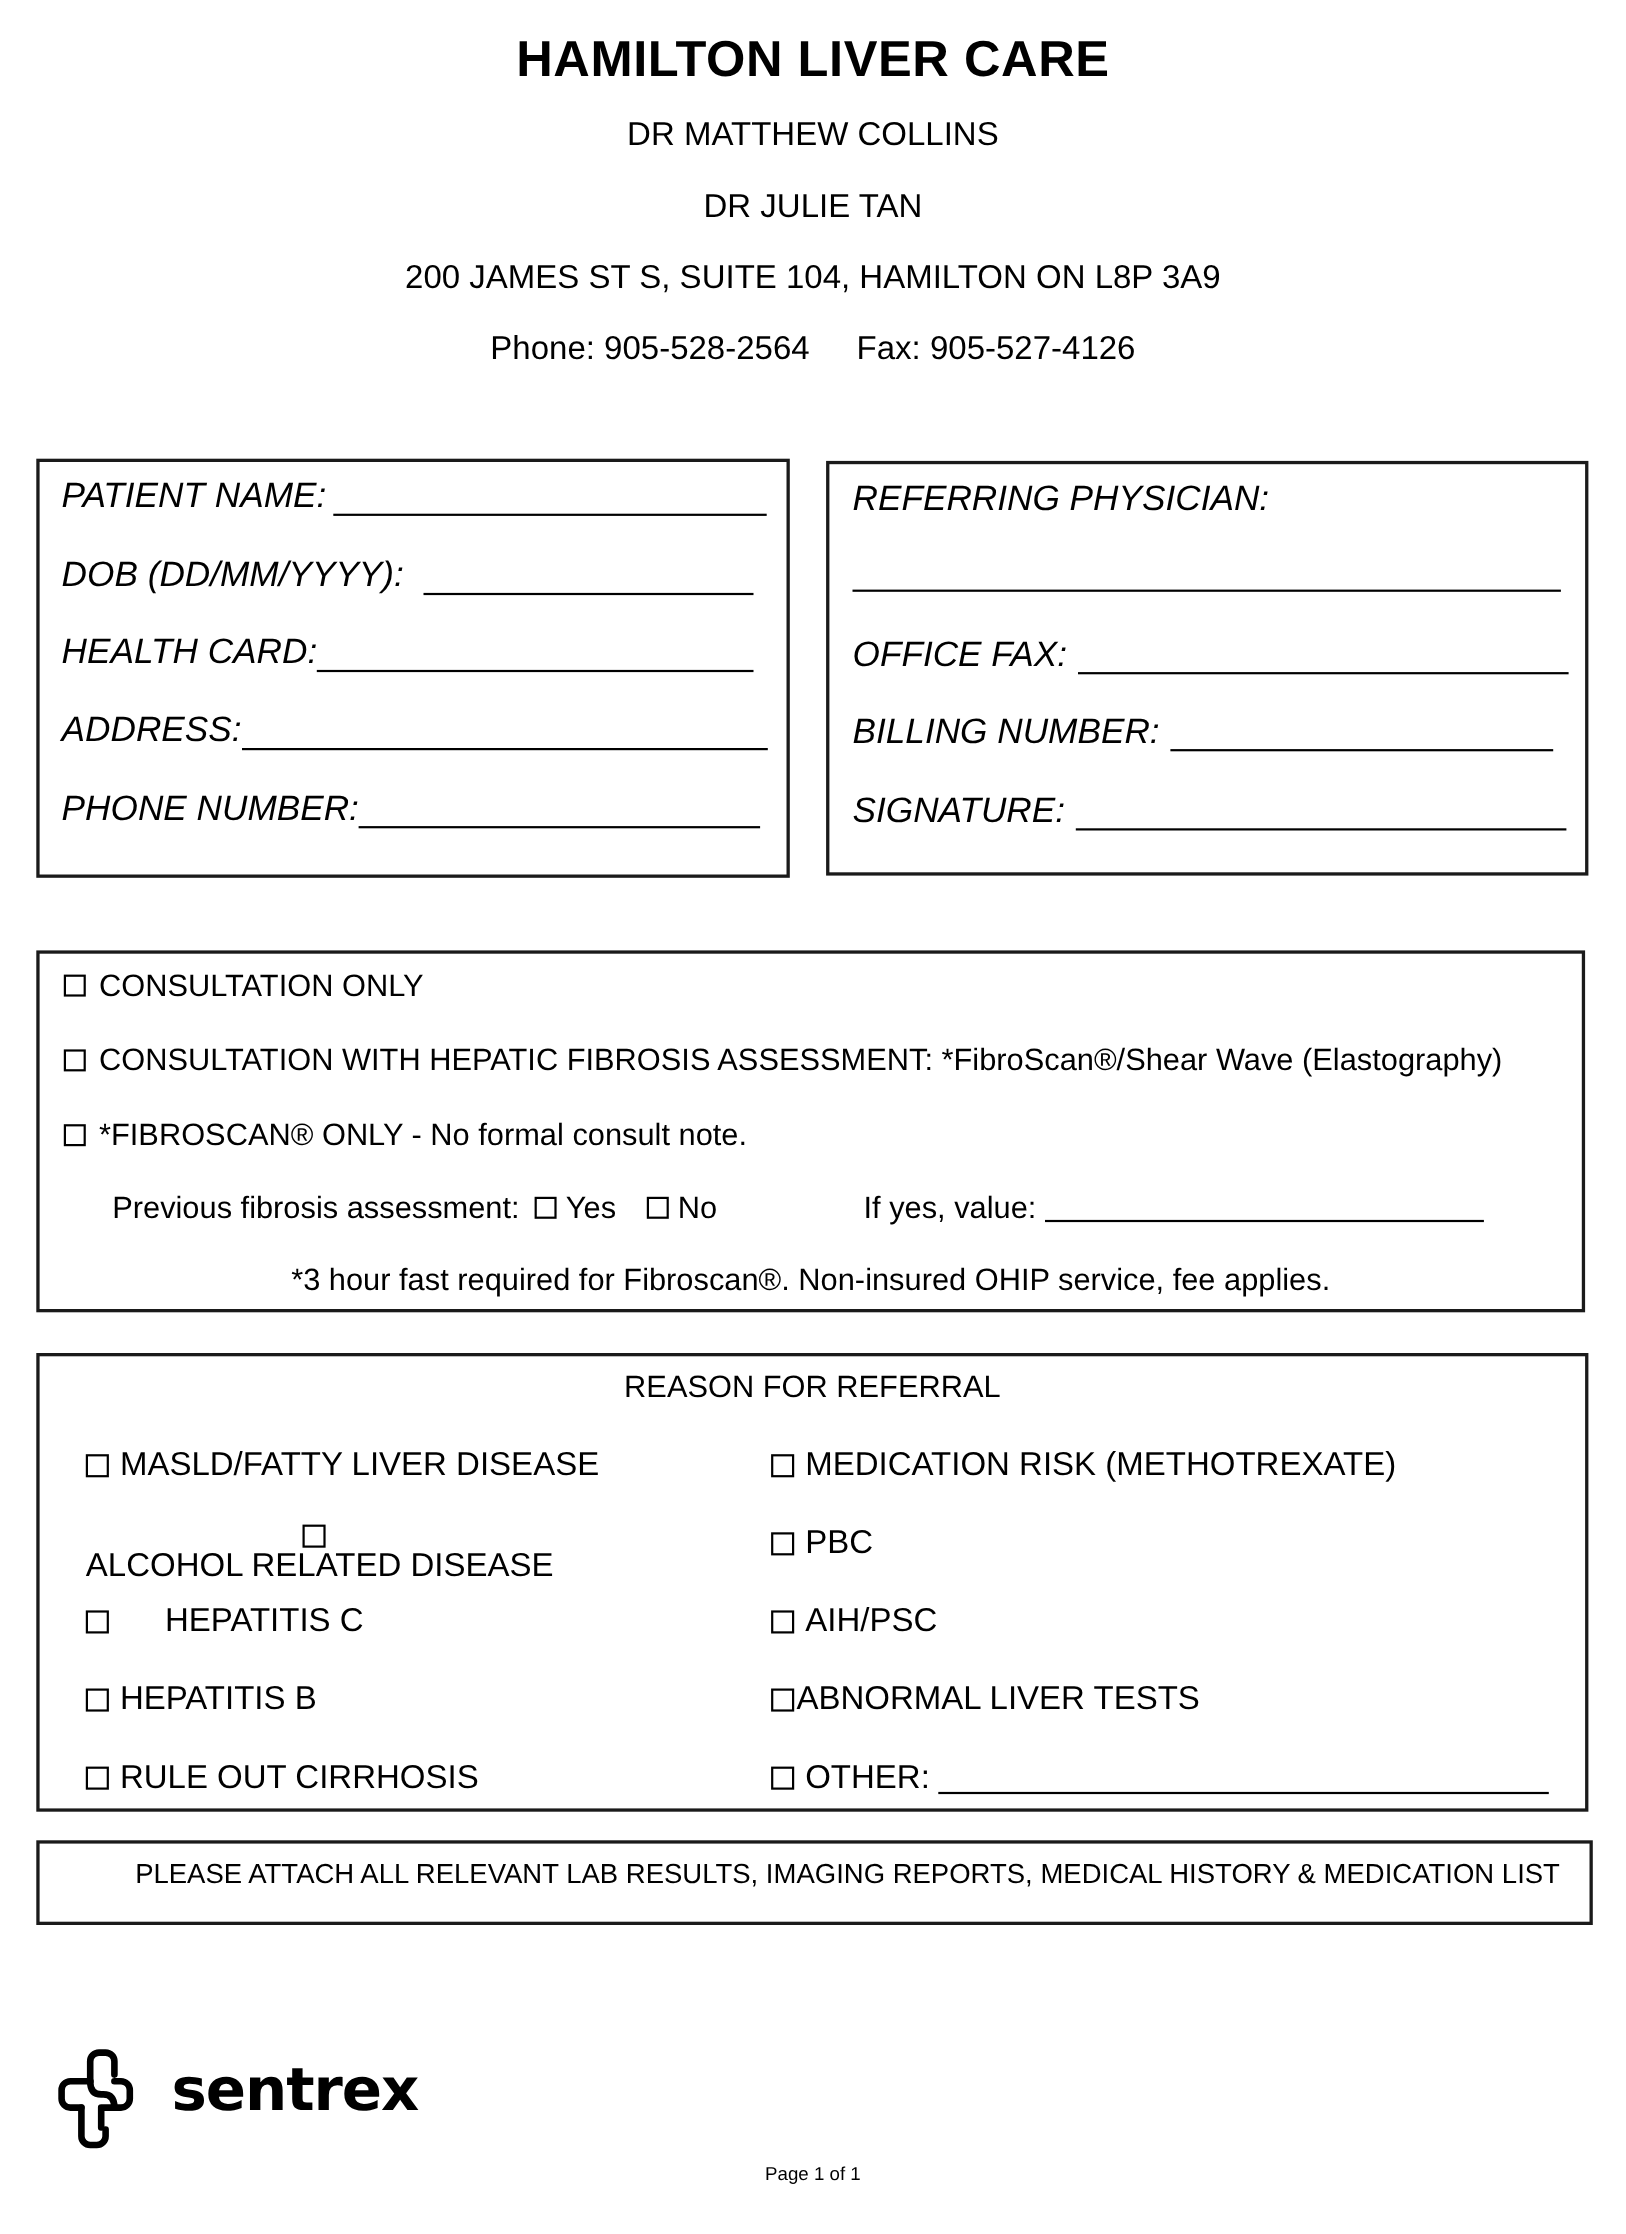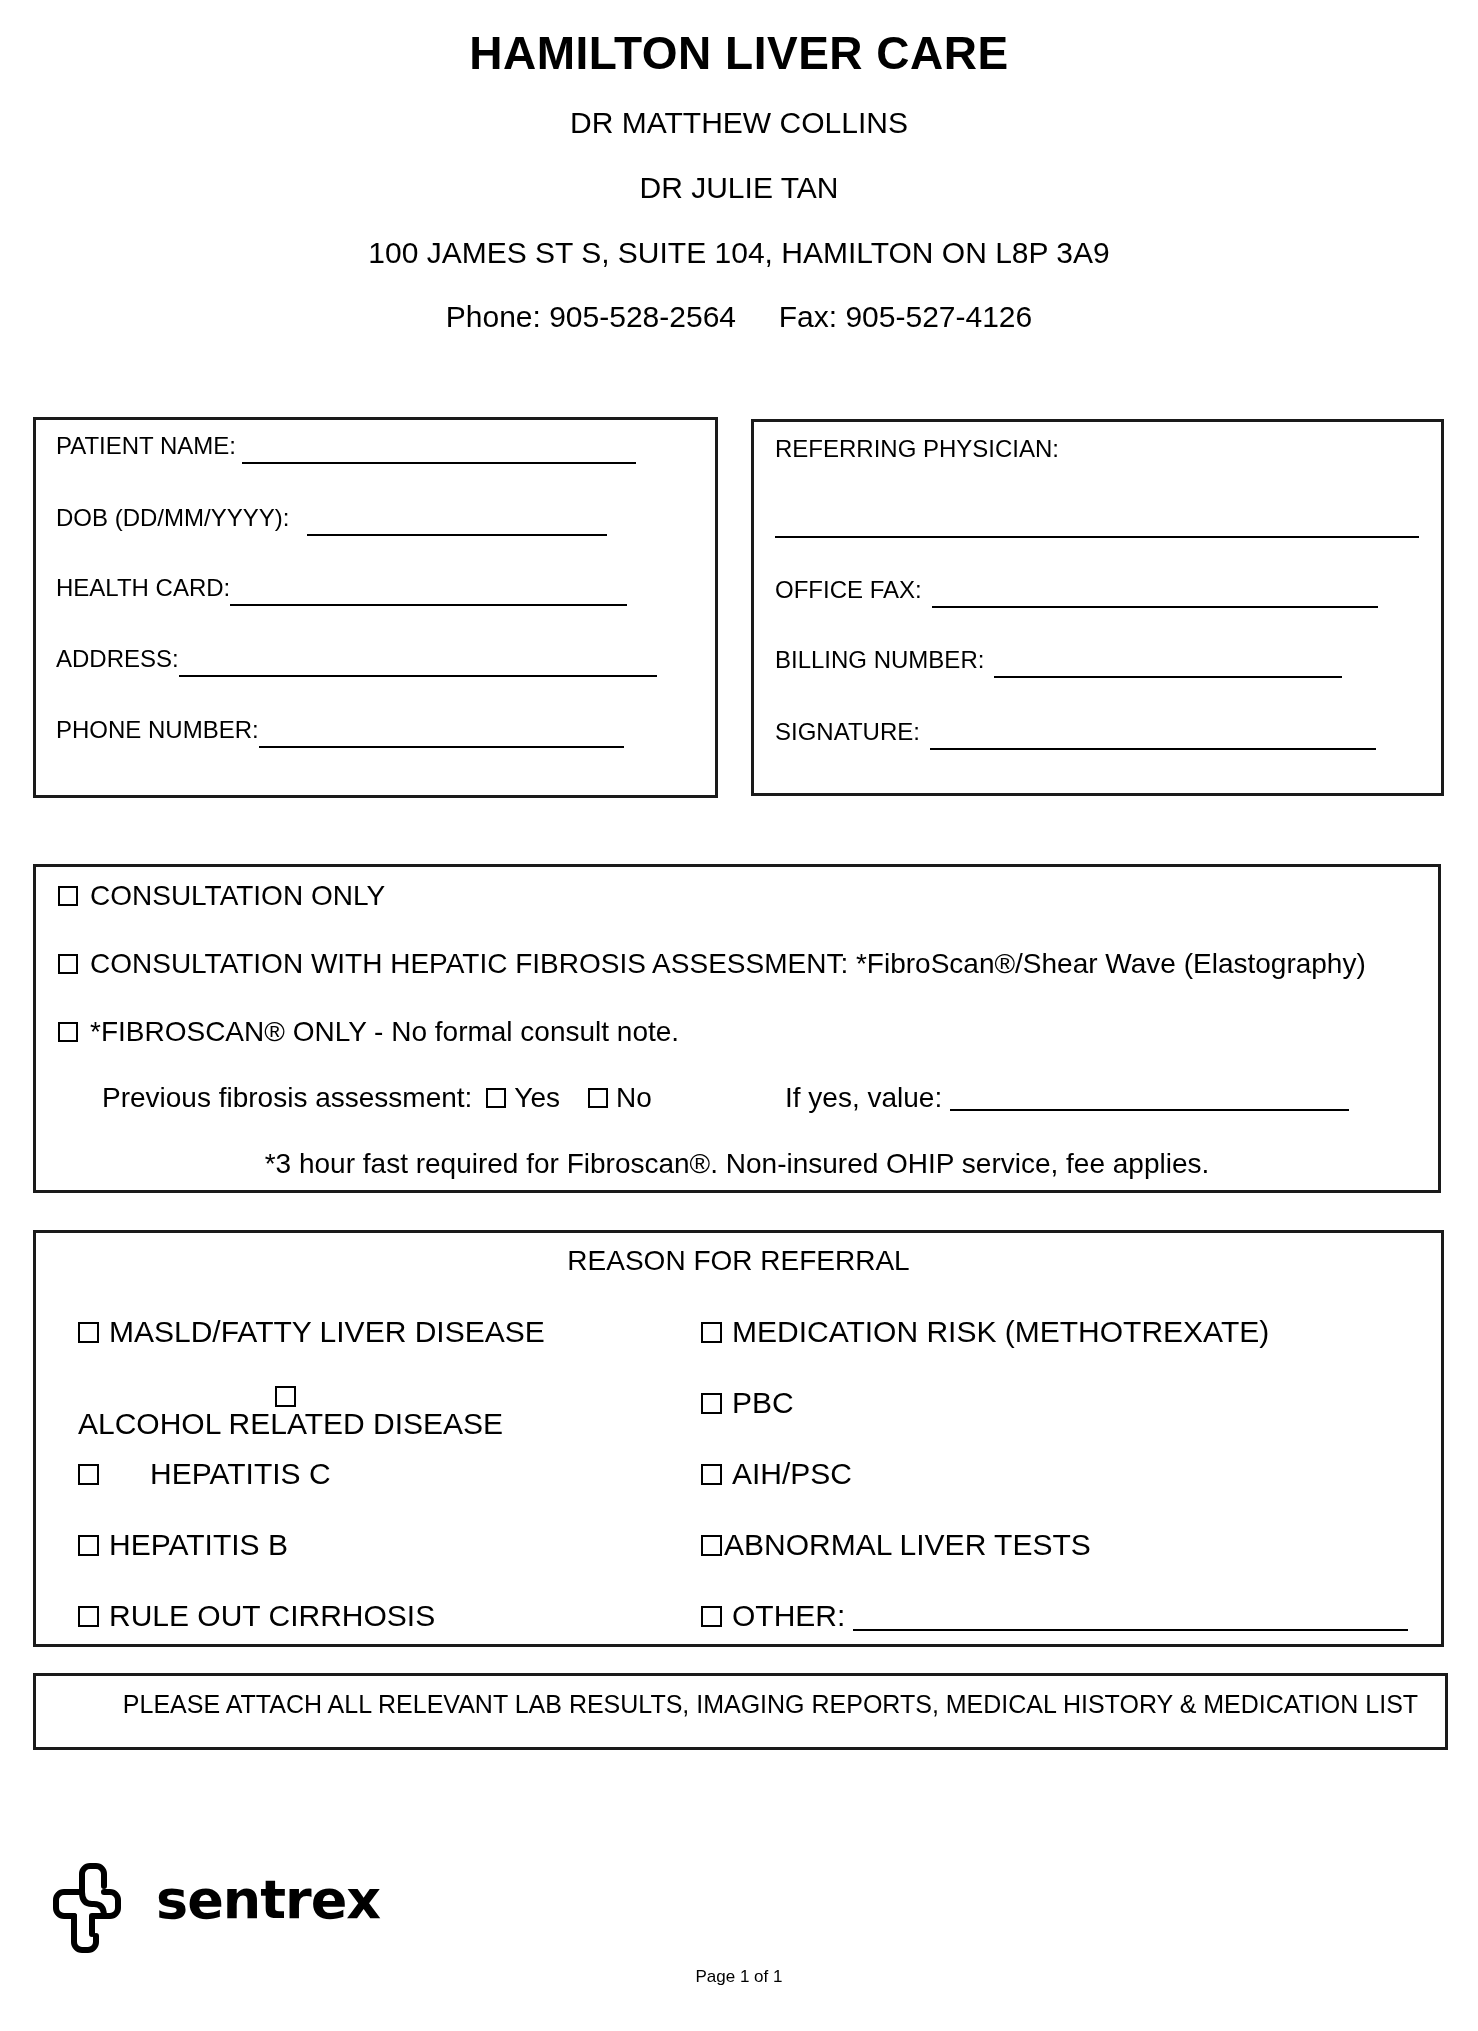--- a/index.html
+++ b/index.html
@@ -3,38 +3,38 @@
 <meta charset="utf-8">
 <style>
   html, body { margin: 0; padding: 0; background: #ffffff; }
   body { width: 1478px; height: 2031px; position: relative; overflow: hidden;
          font-family: "Liberation Sans", "DejaVu Sans", sans-serif; color: #000; }
   .abs { position: absolute; white-space: nowrap; }
   .center { left: 0; width: 1478px; text-align: center; }
   .title { top: 26px; font-size: 46px; font-weight: bold; letter-spacing: 0.5px; }
   .hdr { font-size: 30px; }
   .box { position: absolute; border: 3px solid #1a1a1a; box-sizing: border-box; }
-  .fld { position: absolute; font-size: 24px; display: flex; white-space: nowrap; }
+  .fld { position: absolute; font-size: 32px; display: flex; align-items: flex-end; white-space: nowrap; font-style: italic; }
   .fld .blank { border-bottom: 2.5px solid #000; height: 30px; margin-left: 6px; display: inline-block; }
   .chk { display: inline-block; width: 20px; height: 20px; border: 2.5px solid #000; box-sizing: border-box; vertical-align: -1px; }
   .row { position: absolute; font-size: 28px; white-space: nowrap; display: flex; align-items: center; }
   .row .chk { margin-right: 12px; }
   .rsn { position: absolute; font-size: 30px; white-space: nowrap; display: flex; align-items: center; margin-left: 20px; }
   .rsn .chk { margin-right: 10px; width: 21px; height: 21px; }
   .attach-text { font-size: 25px; }
   .page-num { font-size: 17px; }
   .brand-text { font-size: 54px; font-weight: bold; letter-spacing: -1px; font-family: "DejaVu Sans", sans-serif; }
 </style>
 </head>
 <body>
 
 <div class="abs center title">HAMILTON LIVER CARE</div>
 <div class="abs center hdr" style="top:106px;">DR MATTHEW COLLINS</div>
 <div class="abs center hdr" style="top:171px;">DR JULIE TAN</div>
-<div class="abs center hdr" style="top:236px;">100 JAMES ST S, SUITE 104, HAMILTON ON L8P 3A9</div>
+<div class="abs center hdr" style="top:236px;">200 JAMES ST S, SUITE 104, HAMILTON ON L8P 3A9</div>
 <div class="abs center hdr" style="top:300px;">
   <span>Phone:</span>
   <span>905-528-2564</span>
   <span style="display:inline-block;width:26px;"></span>
   <span>Fax:</span>
   <span>905-527-4126</span>
 </div>
 
 <div class="box" style="left:33px;top:417px;width:685px;height:381px;"></div>
 <div class="fld" style="left:56px;top:432px;">

